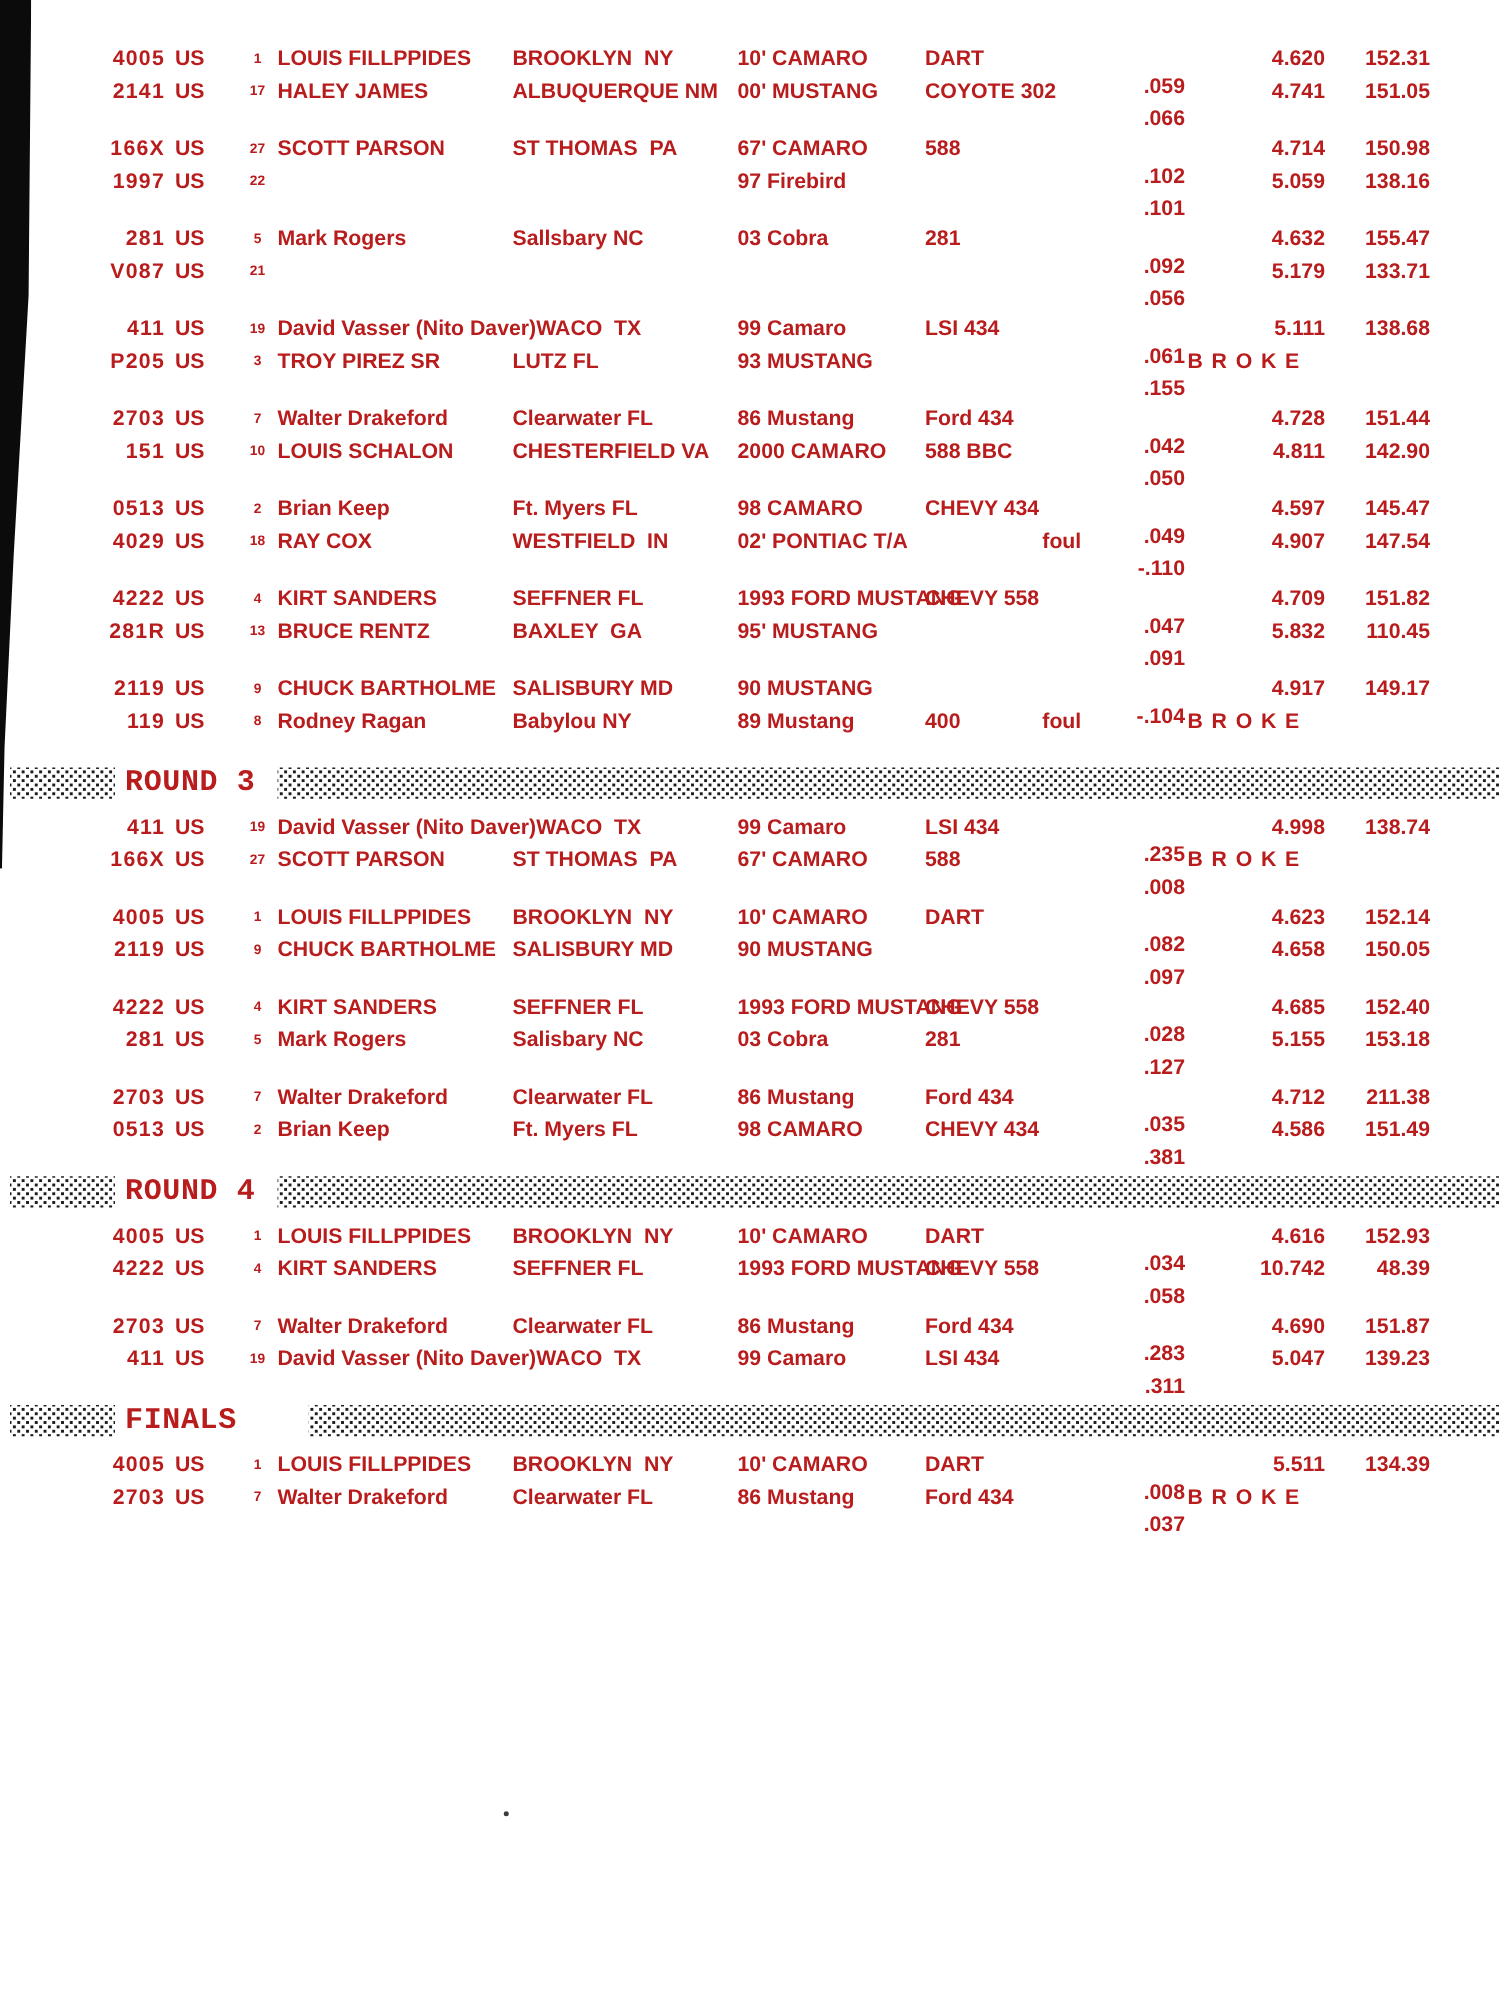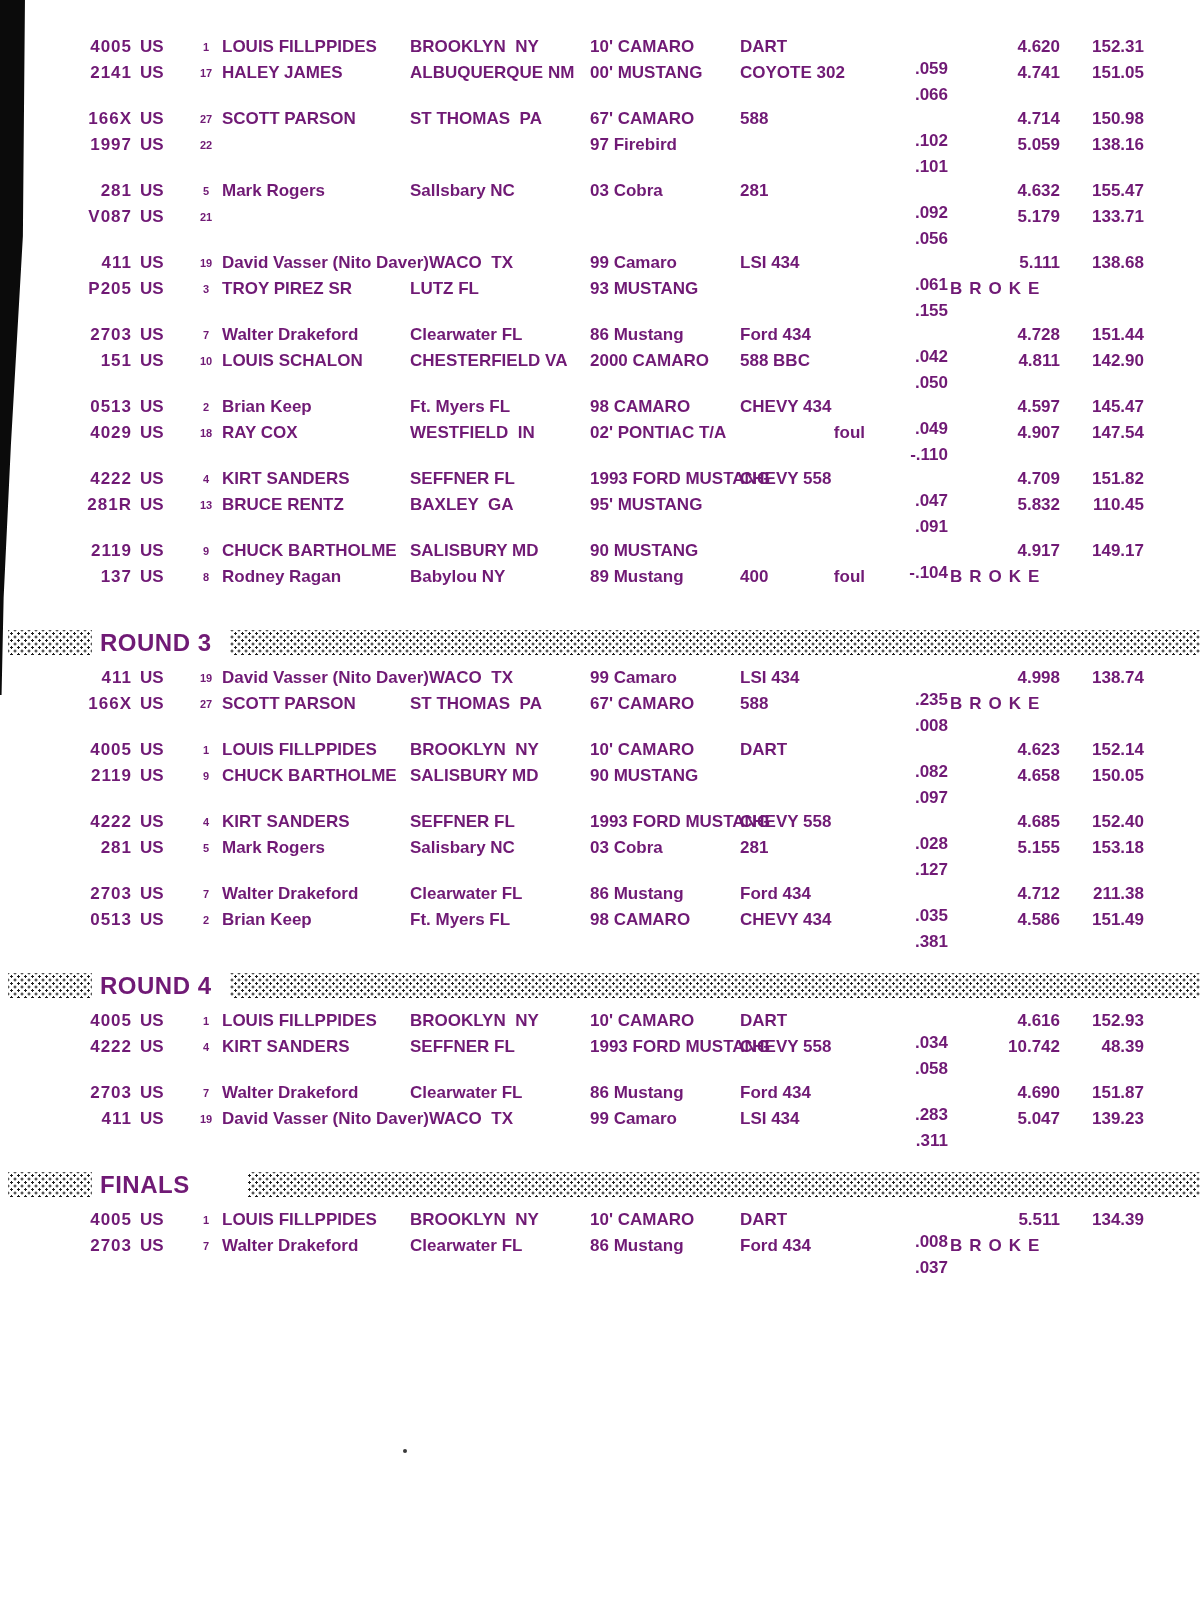--- a/index.html
+++ b/index.html
@@ -1,28 +1,29 @@
 <!DOCTYPE html>
 <html><head>
 <meta charset="utf-8">
 <style>
   html,body{margin:0;padding:0;background:#fff;}
   .sheet{
     position:relative;width:1200px;height:1600px;background:#fff;overflow:hidden;
-    font-family:"Liberation Sans",sans-serif;font-weight:bold;color:#701a75;
+    font-family:"Liberation Sans",sans-serif;font-weight:bold;color:#b91c1c;
   }
   .content{position:relative;padding-top:34px;}
   .section{position:relative;}
   .section-header{
-    position:relative;height:25px;margin:40px 0 10px 8px;
+    position:relative;height:25px;margin:24px 0 10px 8px;
     background-image:
       radial-gradient(circle,#1c1c1c 1.15px,transparent 1.4px),
       radial-gradient(circle,#1c1c1c 1.15px,transparent 1.4px);
     background-size:7px 7px;
     background-position:0 0,3.5px 3.5px;
+    font-family:Liberation Mono, monospace;
   }
   .section-label{
     position:absolute;left:84px;top:-3px;background:#fff;
     padding:0 18px 0 8px;font-size:24px;line-height:31px;letter-spacing:.5px;white-space:pre;
   }
   .section:last-child .section-label{padding-right:58px;}
   .pair{margin-bottom:20px;}
   .row{position:relative;height:26px;line-height:26px;font-size:17px;}
   .c{position:absolute;top:0;white-space:pre;}
   .car{left:56px;width:76px;text-align:right;letter-spacing:1px;}
@@ -302,21 +303,21 @@
     <span class="c model">90 MUSTANG</span>
     <span class="c engine"></span>
     <span class="c foul"></span>
     <span class="c rt">-.104</span>
     <span class="c et">4.917</span>
     <span class="c speed">149.17</span>
     <span class="c broke"></span>
   </div>
 
   <div class="row">
-    <span class="c car">137</span>
+    <span class="c car">119</span>
     <span class="c org">US</span>
     <span class="c pos">8</span>
     <span class="namecity">
       <span class="name">Rodney Ragan</span>
       <span class="city">Babylou NY</span>
     </span>
     <span class="c model">89 Mustang</span>
     <span class="c engine">400</span>
     <span class="c foul">foul</span>
     <span class="c rt"></span>

